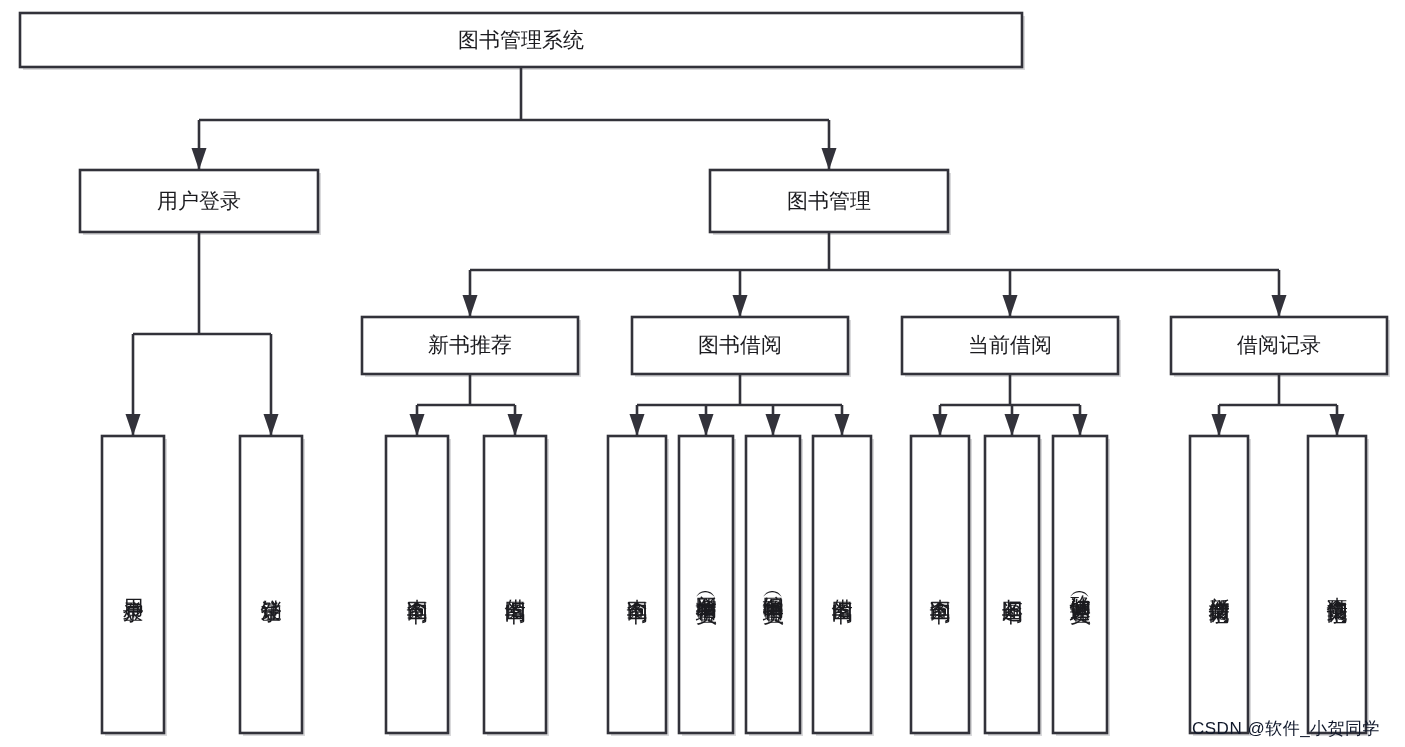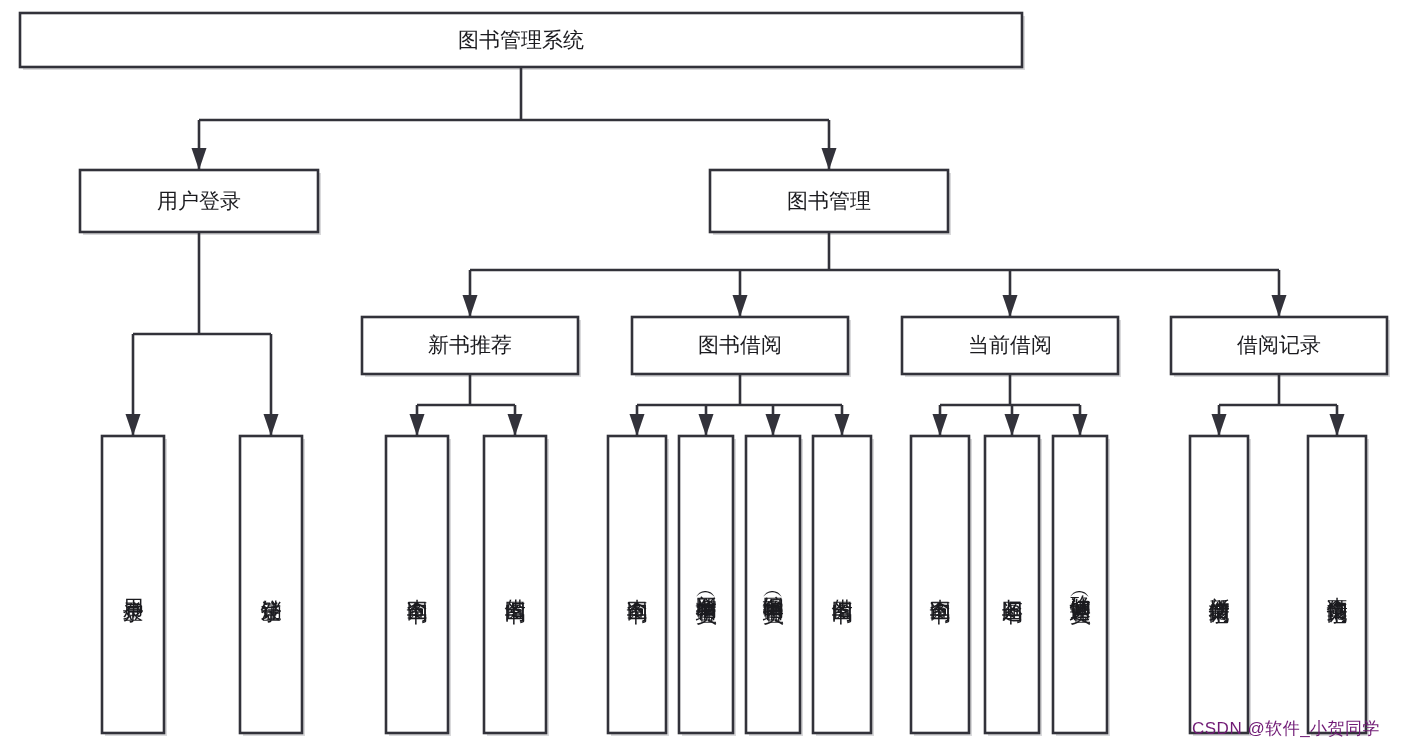--- a/index.html
+++ b/index.html
@@ -203,15 +203,15 @@
       <div class="node-label-v" style="left: 679px; top: 436px; width: 54px; height: 297px;">新增图书（管理员）</div>
       <div class="node-label-v" style="left: 746px; top: 436px; width: 54px; height: 297px;">编辑图书（管理员）</div>
       <div class="node-label-v" style="left: 813px; top: 436px; width: 58px; height: 297px;">借阅图书</div>
       <div class="node-label-v" style="left: 911px; top: 436px; width: 58px; height: 297px;">查询图书</div>
       <div class="node-label-v" style="left: 985px; top: 436px; width: 54px; height: 297px;">归还图书</div>
       <div class="node-label-v" style="left: 1053px; top: 436px; width: 54px; height: 297px;">确认归还（管理员）</div>
       <div class="node-label-v" style="left: 1190px; top: 436px; width: 58px; height: 297px;">新增借阅记录</div>
       <div class="node-label-v" style="left: 1308px; top: 436px; width: 58px; height: 297px;">查询借阅记录</div>
     </div>
 
-  <div class="watermark" style="left: 1192px; top: 717px; color: #701a75;">CSDN @软件_小贺同学</div>
+  <div class="watermark" style="left: 1192px; top: 717px; color: #0f172a;">CSDN @软件_小贺同学</div>
 
 </div>
 
 </body></html>

